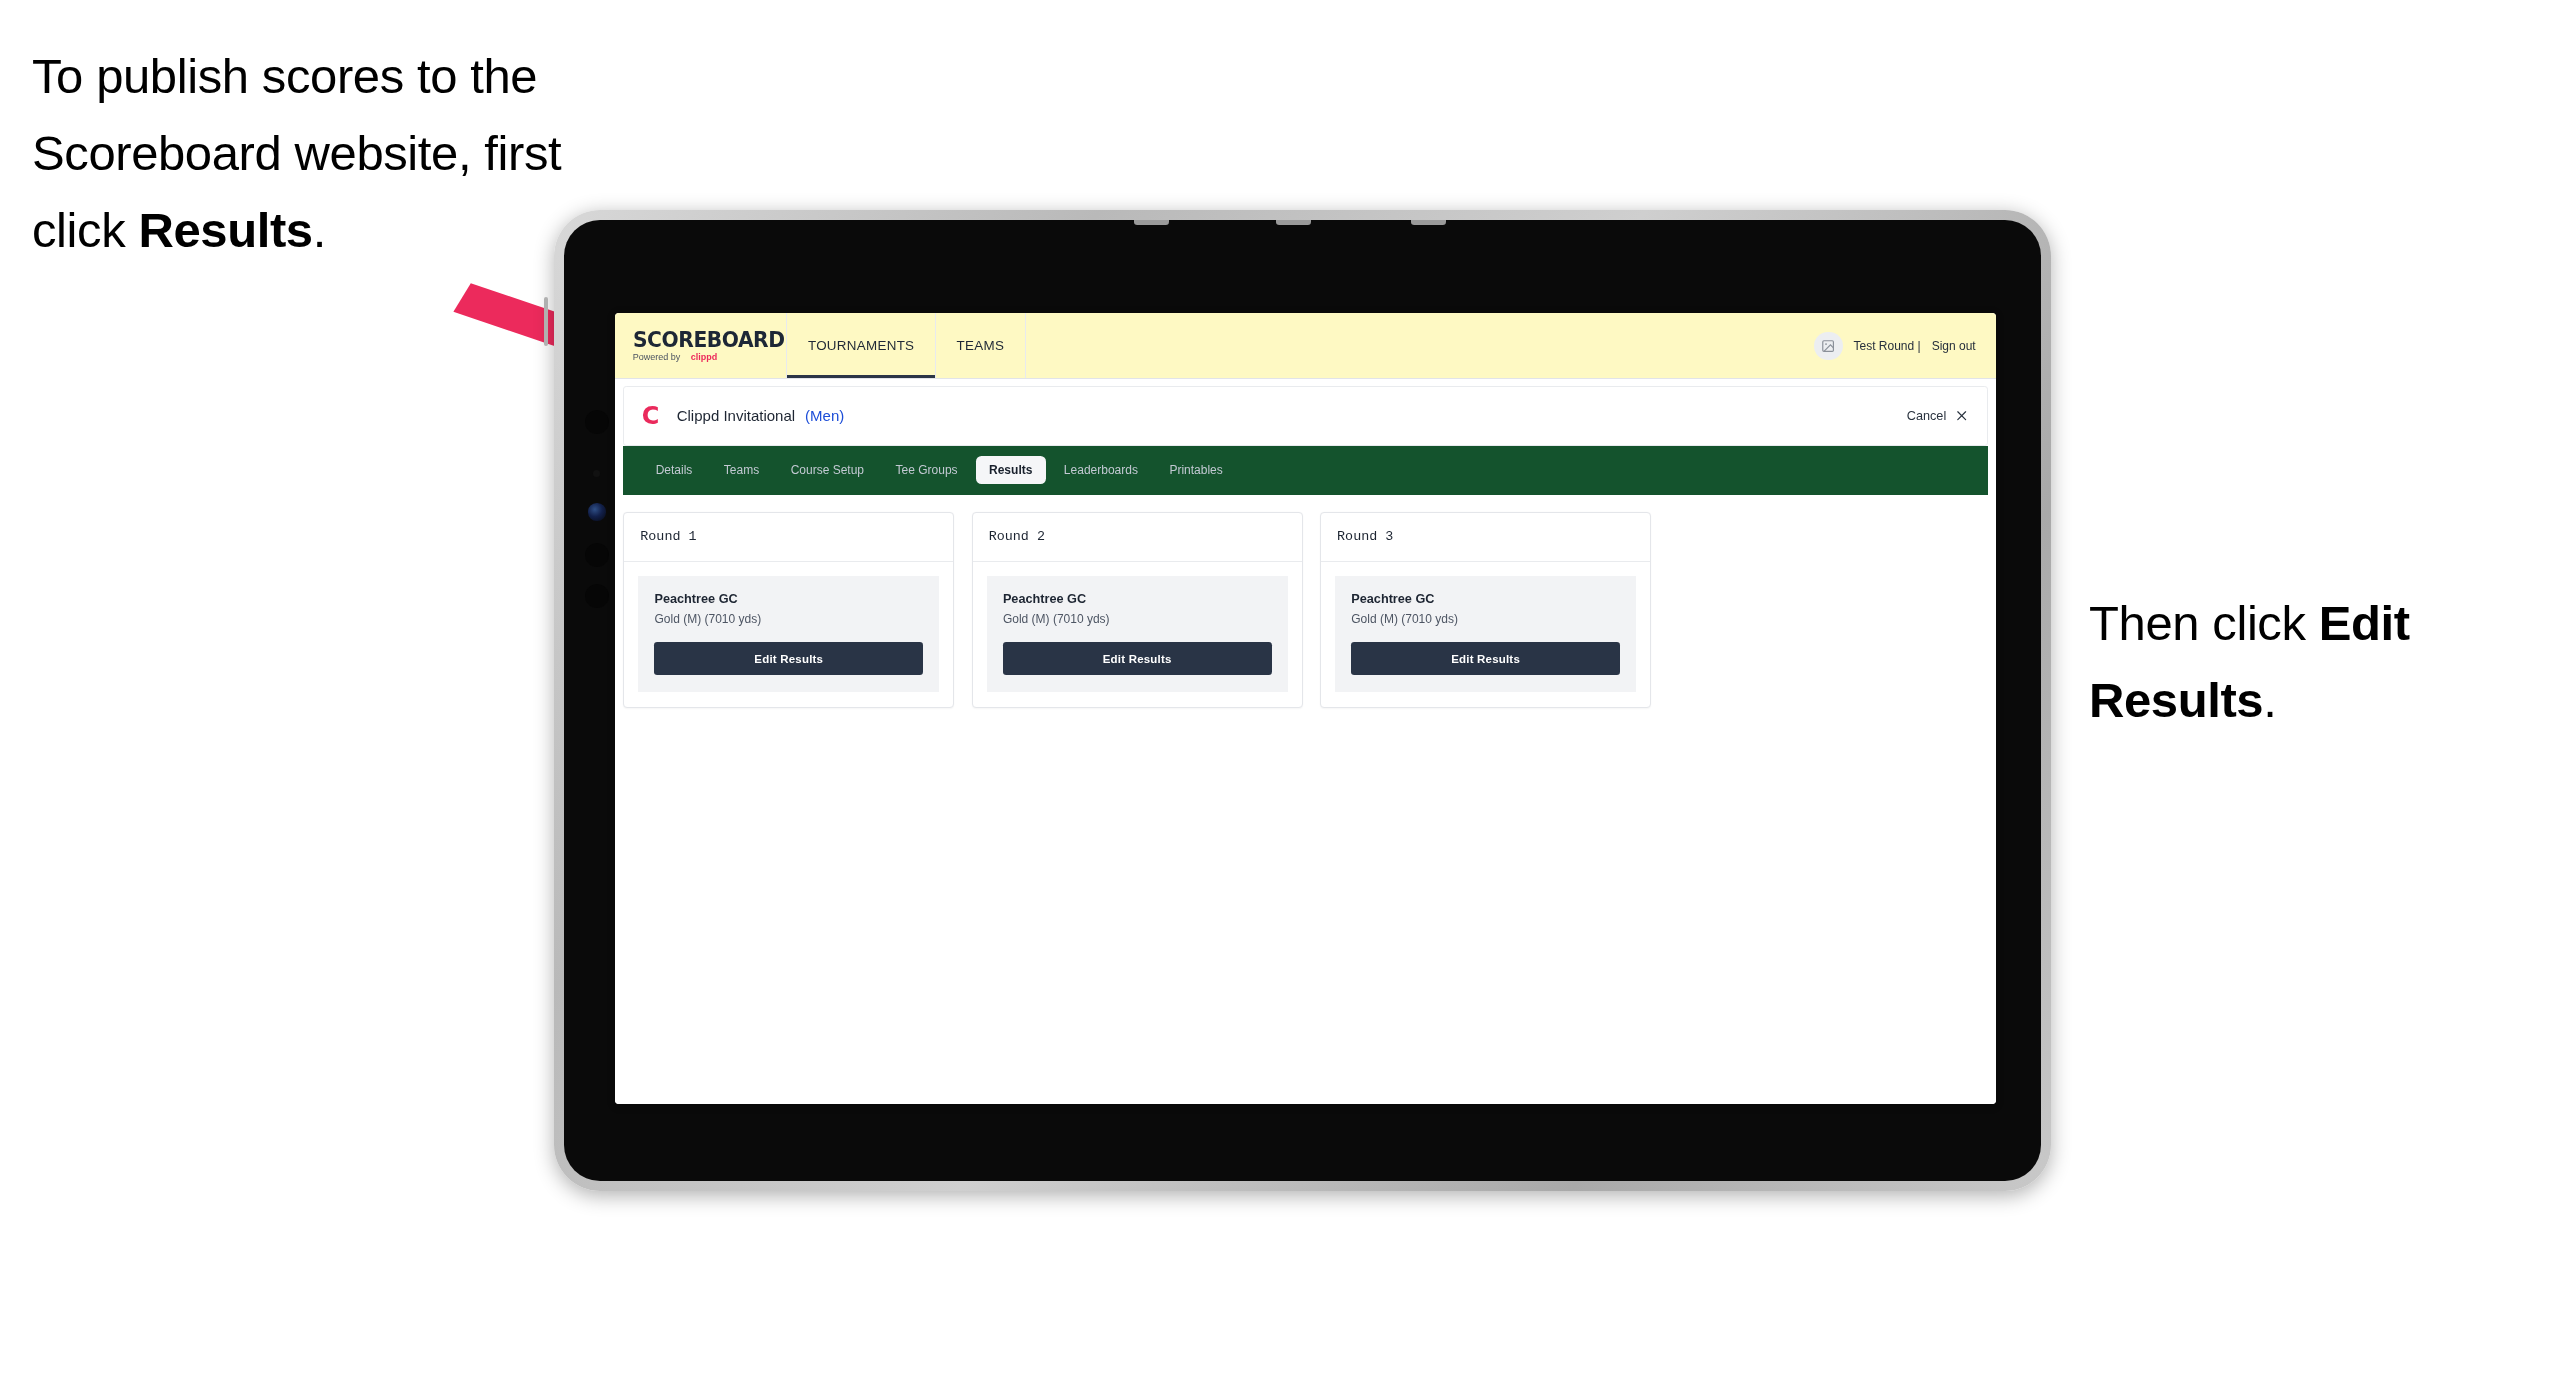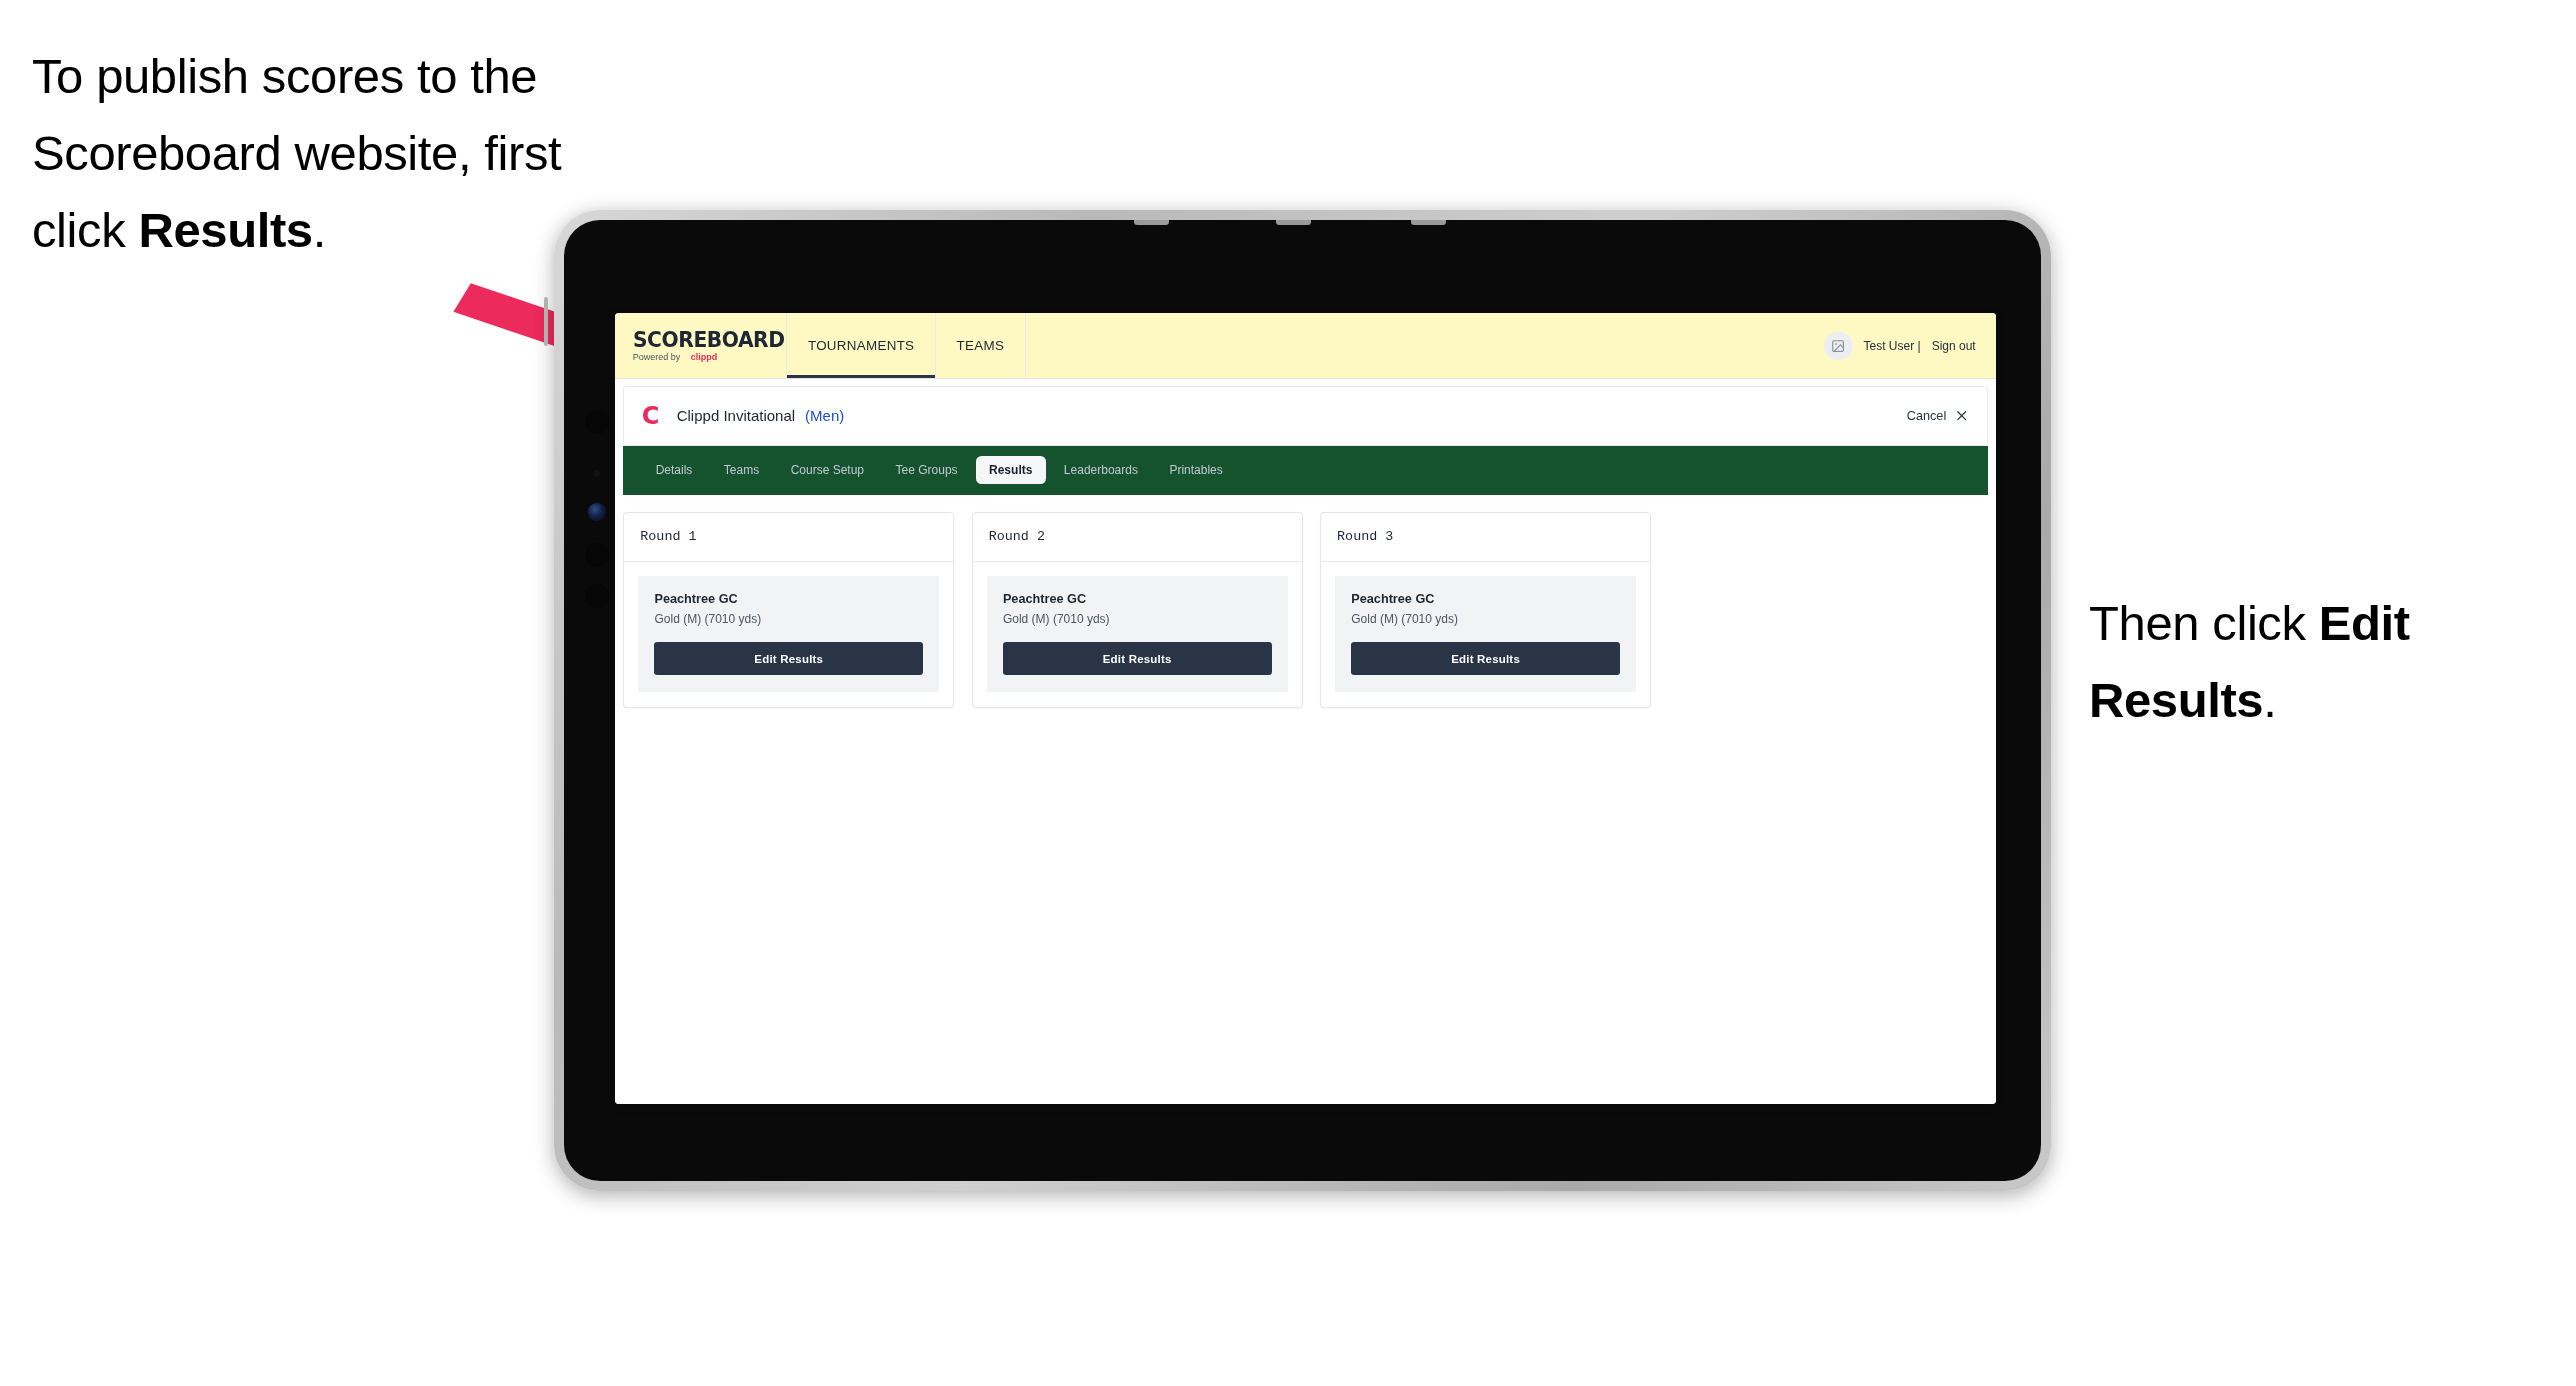--- a/index.html
+++ b/index.html
@@ -372,21 +372,21 @@
         </div>
         <div id="header-spacer"></div>
         <div id="header-user">
           <div id="user-avatar">
             <svg width="14.2" height="14.2" viewBox="0 0 24 24" fill="none" stroke="currentColor" stroke-width="2">
               <rect x="3" y="3" width="18" height="18" rx="2"></rect>
               <circle cx="8.5" cy="8.5" r="1.5" fill="currentColor" stroke="none"></circle>
               <path d="M21 15l-5-5L5 21"></path>
             </svg>
           </div>
-          <div id="user-name">Test User |</div>
+          <div id="user-name">Test Round |</div>
           <div id="sign-out-link">Sign out</div>
         </div>
       </div>
 
       <div id="tournament-bar">
         <div id="tournament-logo">C</div>
         <div id="tournament-name">Clippd Invitational</div>
         <div id="tournament-gender">(Men)</div>
         <div id="tournament-bar-spacer"></div>
         <div id="cancel-button">

